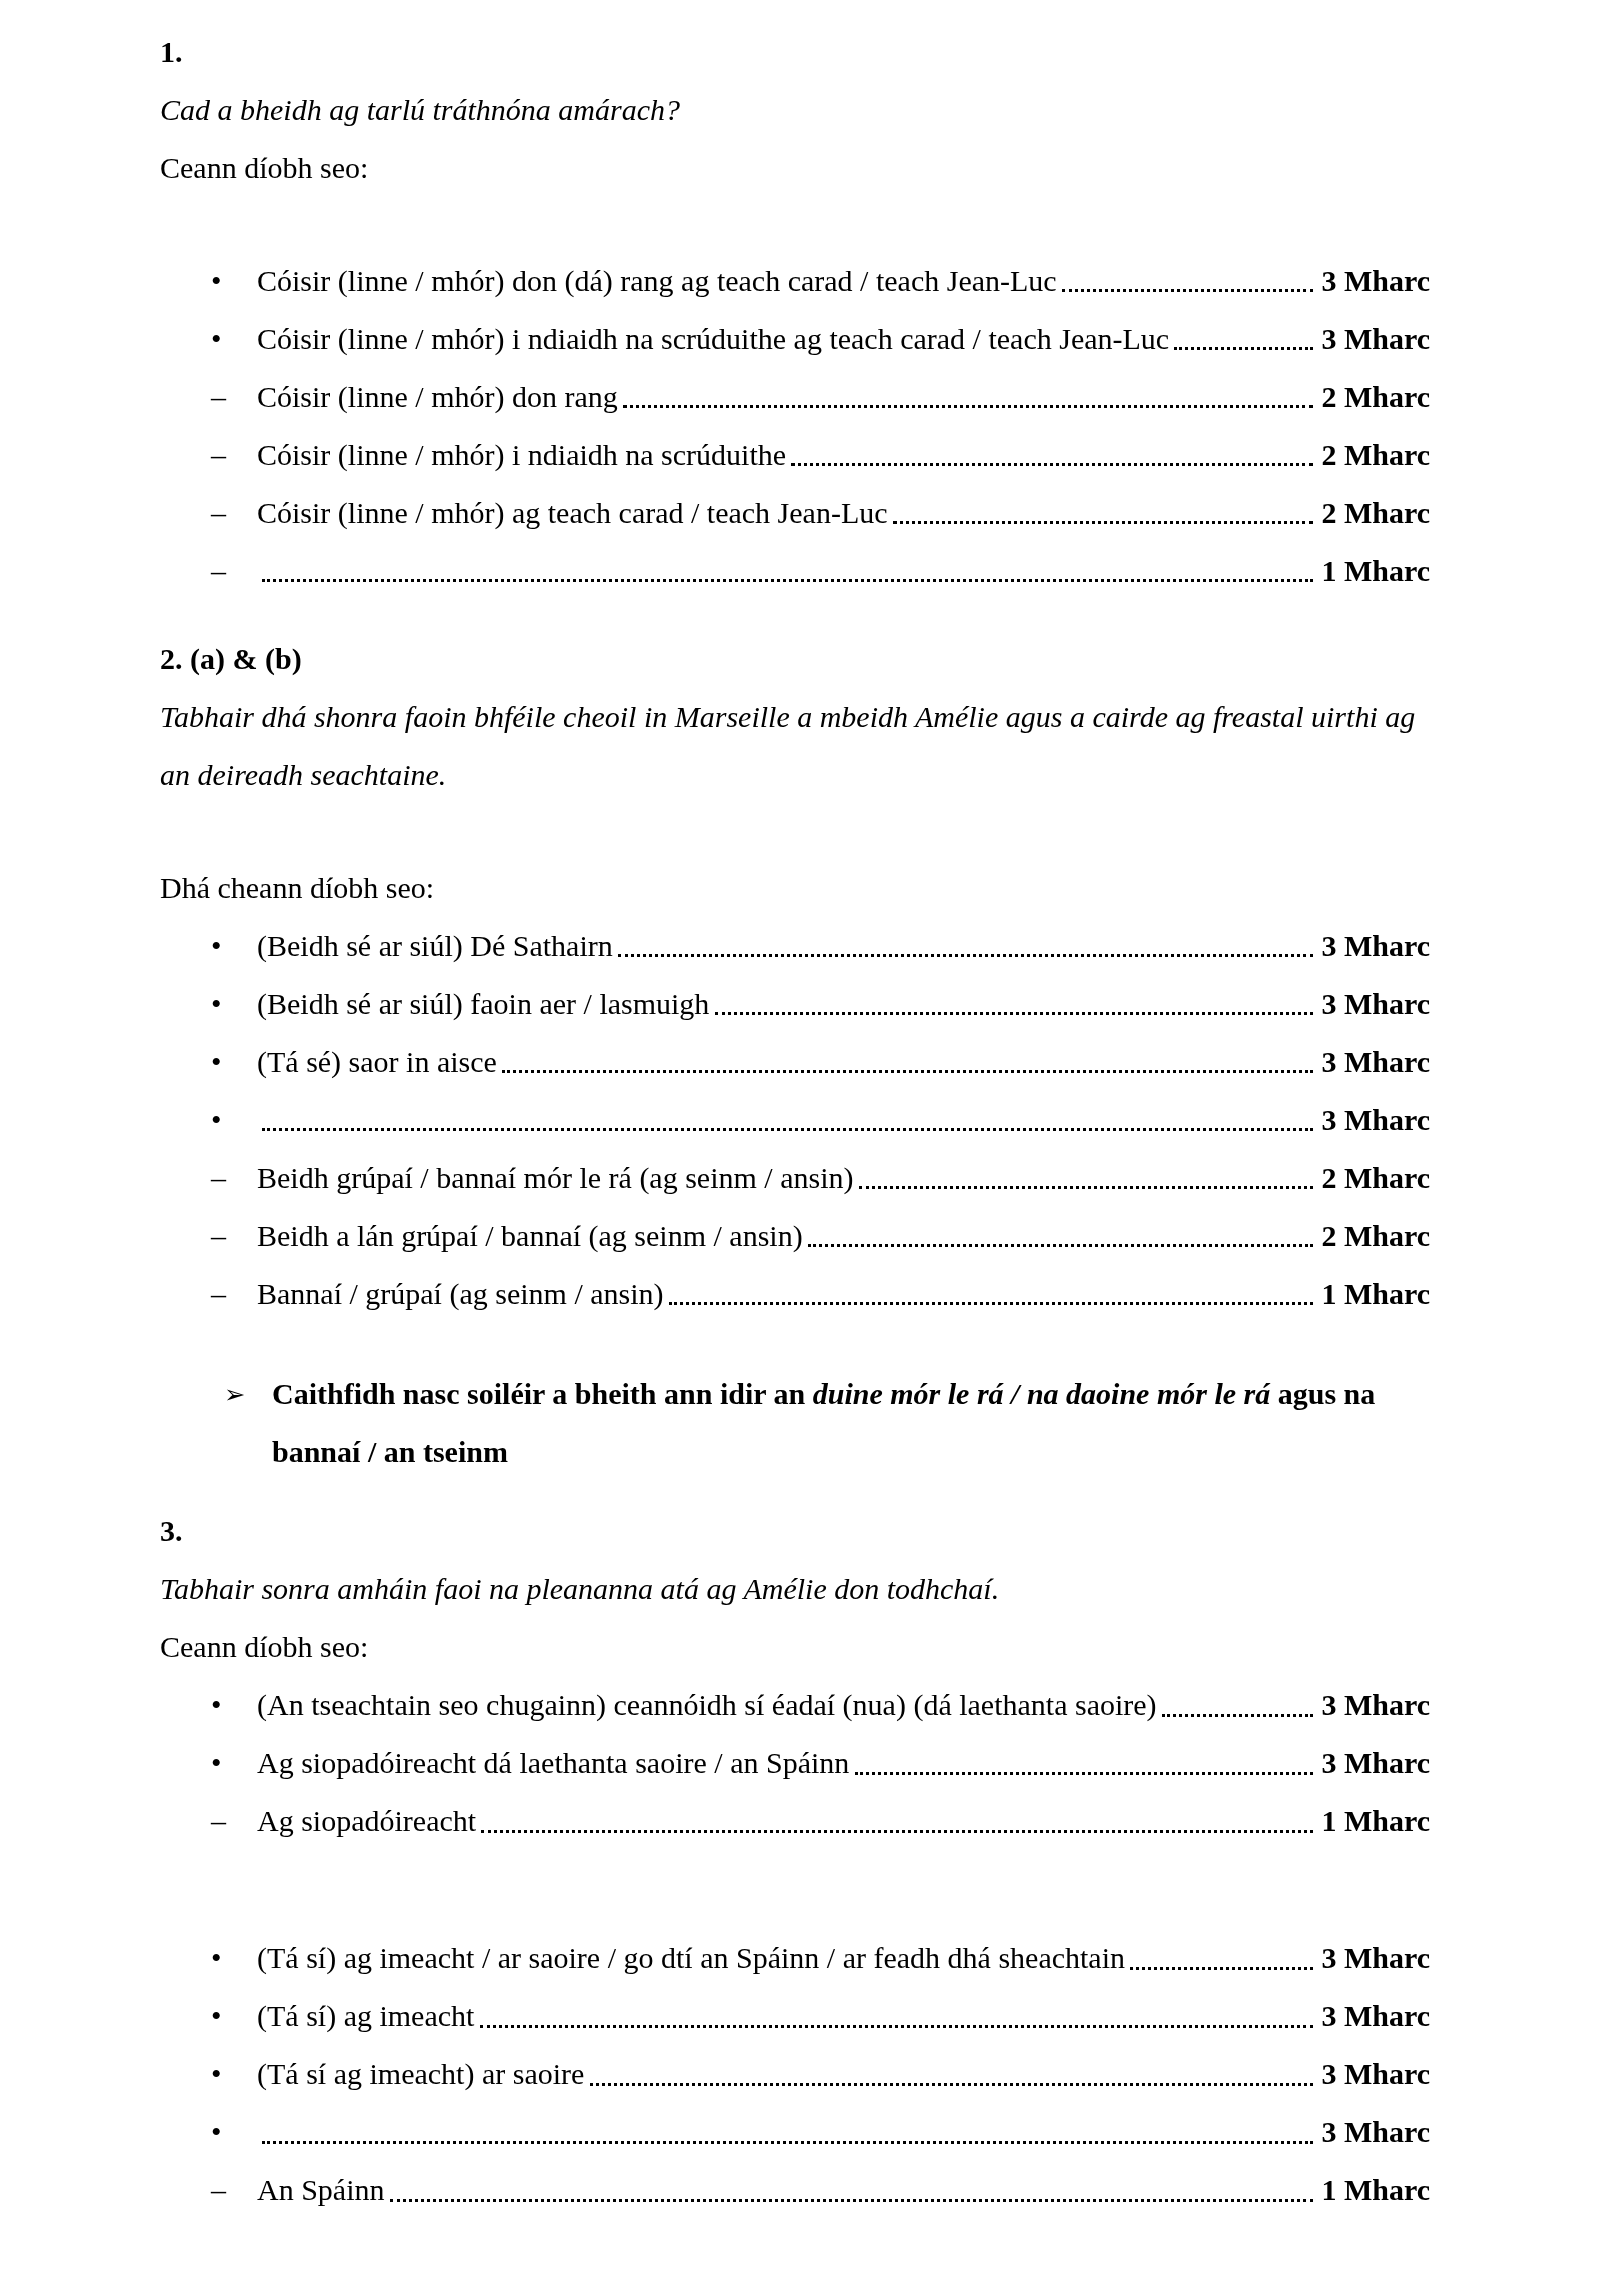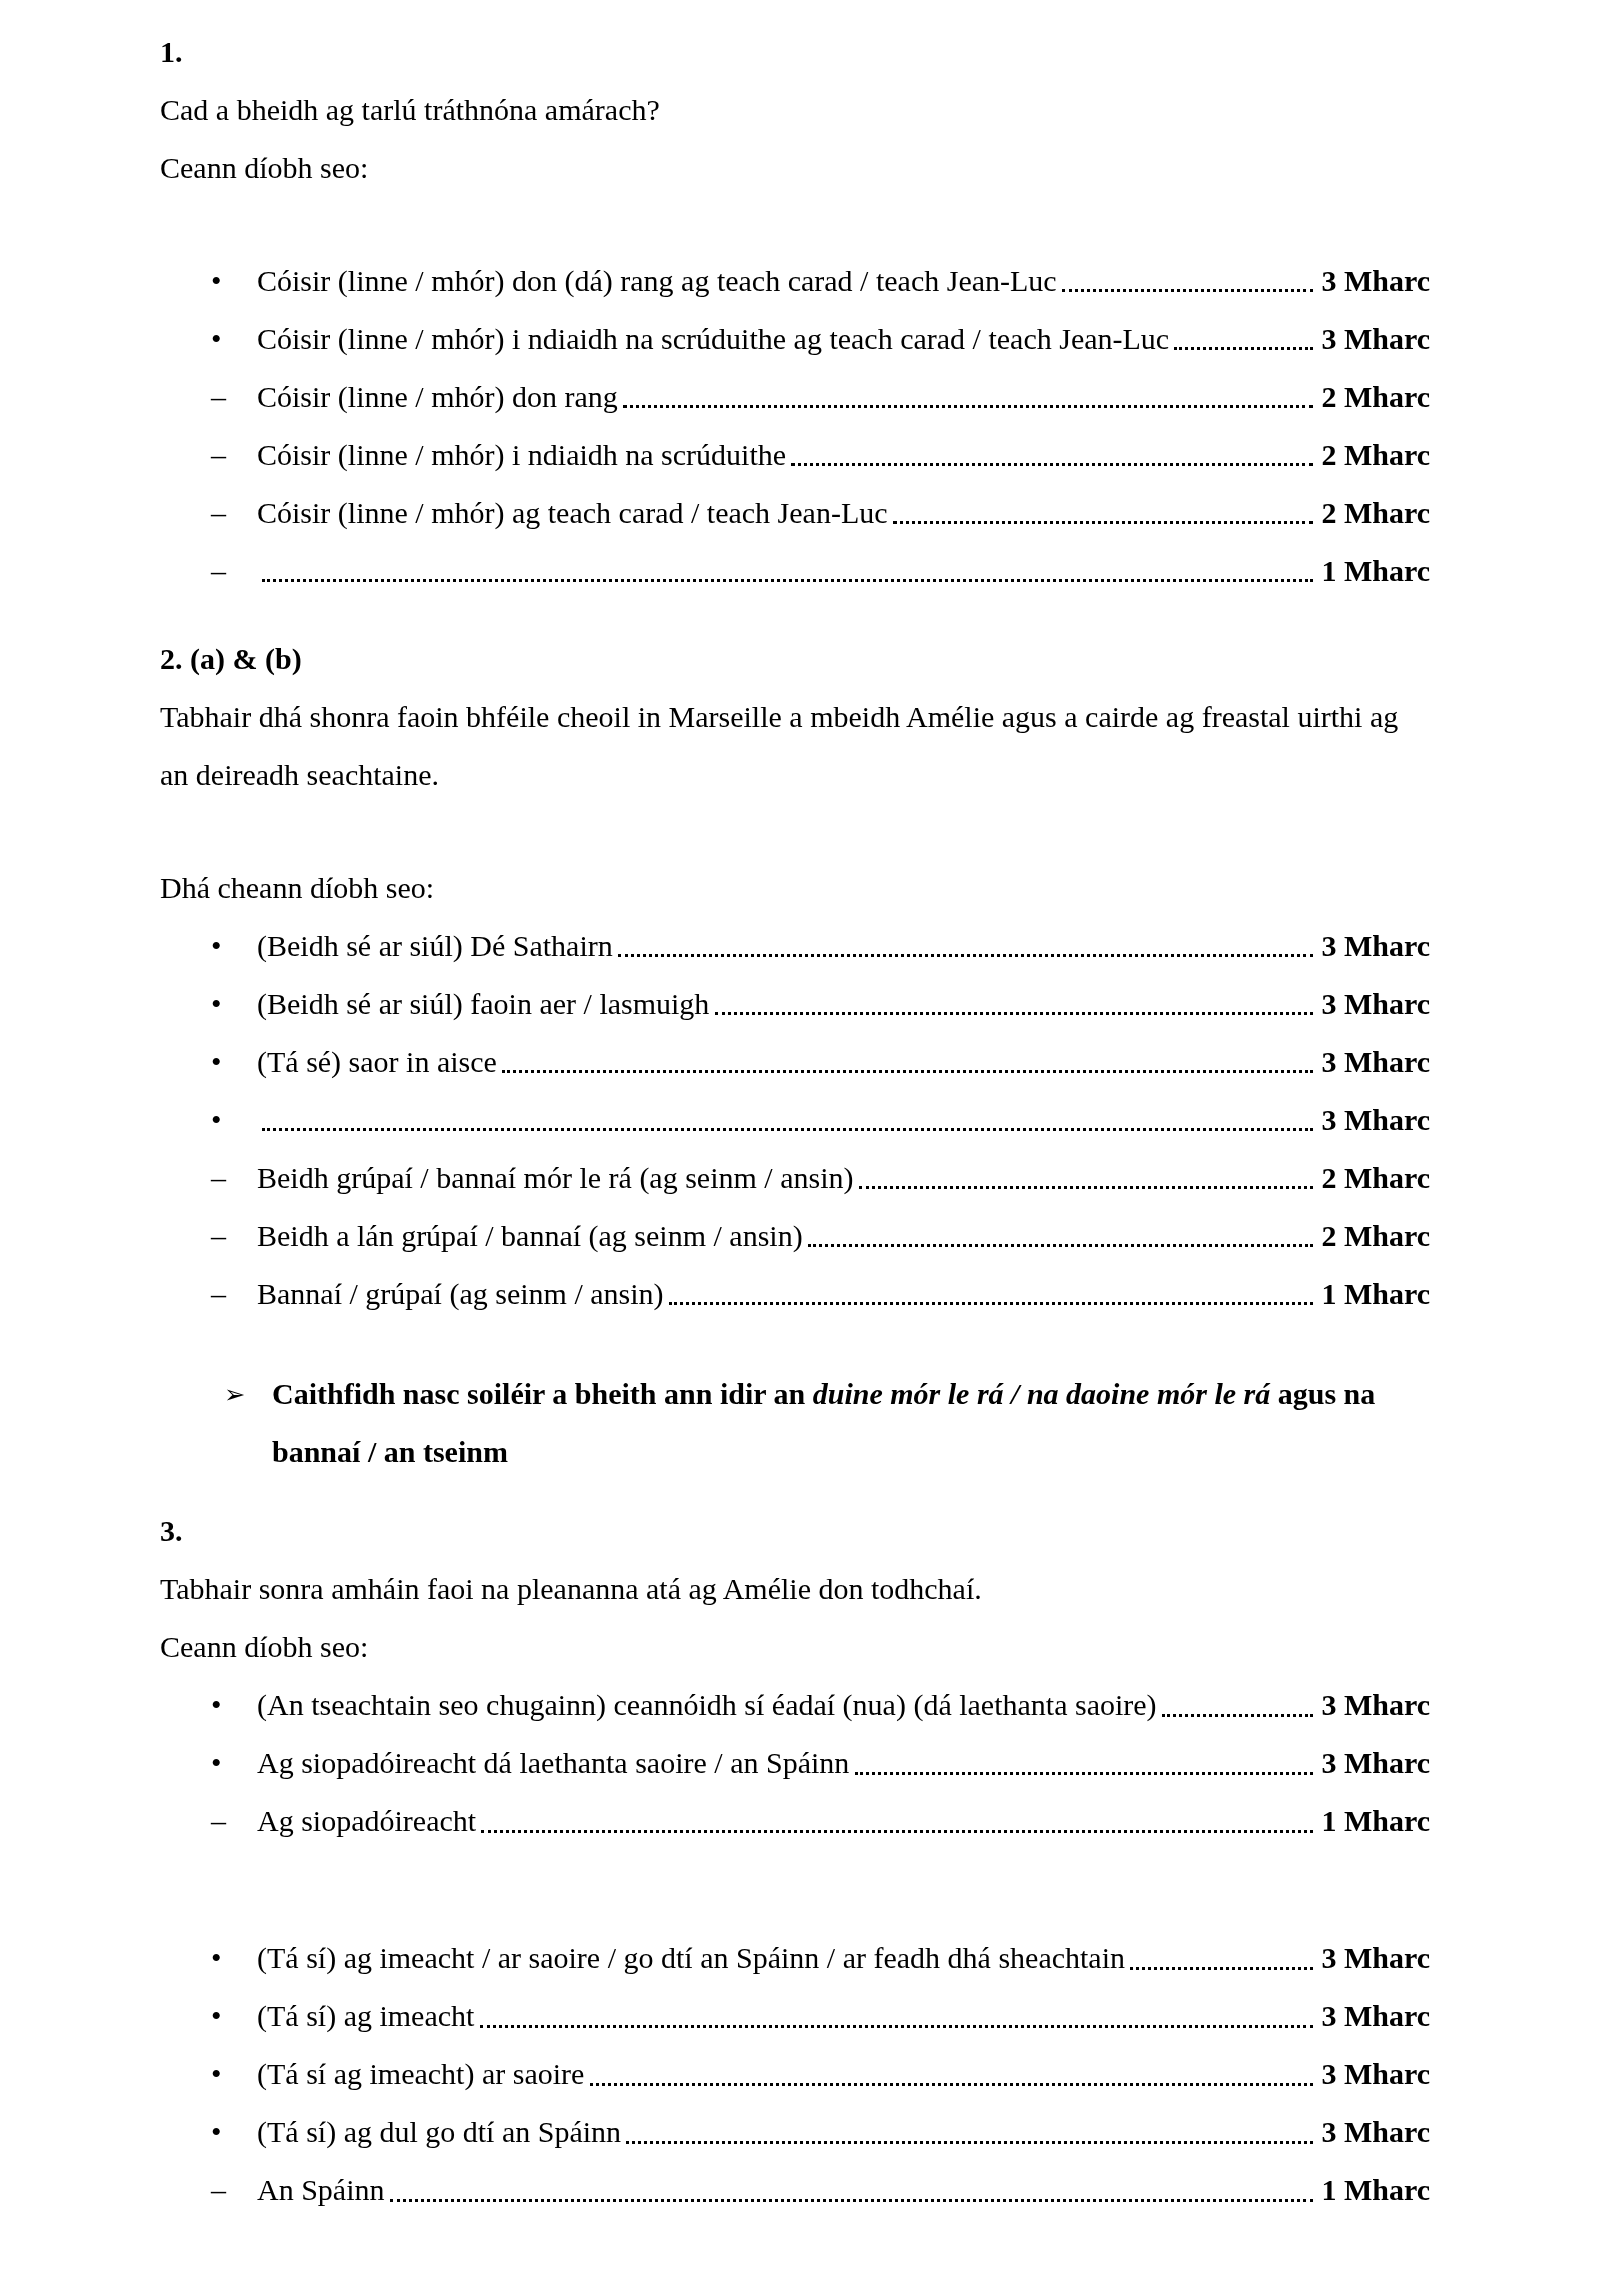--- a/index.html
+++ b/index.html
@@ -8,21 +8,21 @@
     background:#ffffff; color:#000000;
     font-family:"Liberation Serif","DejaVu Serif",serif;
     font-size:30px;
     box-sizing:border-box;
     padding:23px 170px 0 160px;
     margin:0 auto;
     overflow:hidden;
   }
   .heading { font-weight:bold; line-height:58px; }
   .para { line-height:58px; }
-  .italic { }
+  .italic { font-style:italic; }
   .li { display:flex; align-items:baseline; line-height:58px; padding-left:51px; }
   .li .marker { flex:none; width:46px; }
   .li .text { flex:none; white-space:nowrap; }
   .li .dots { flex:1 1 auto; min-width:0; align-self:stretch; position:relative; margin:0 8.8px 0 5.3px; }
   .li .dots::after { content:""; position:absolute; left:0; right:0; bottom:17.6px; border-bottom:3px dotted #000; }
   .li .mark { flex:none; white-space:nowrap;font-weight:bold; }
   .gap62 { height:55px; } .gap34 { height:30px; } .gap26 { height:23px; }
   .gap22 { height:19.4px; } .gap24 { height:21px; } .gap90 { height:79px; }
   .note-item { display:flex; padding-left:64px; font-weight:bold; line-height:58px; }
   .note-marker { flex:none; width:48px; font-family:"DejaVu Sans",sans-serif; font-size:25.5px; }
@@ -174,21 +174,20 @@
         <span class="mark">3 Mharc</span>
       </div>
       <div class="li">
         <span class="marker">•</span>
         <span class="text">(Tá sí ag imeacht) ar saoire</span>
         <span class="dots"></span>
         <span class="mark">3 Mharc</span>
       </div>
       <div class="li">
         <span class="marker">•</span>
-        <span class="text">(Tá sí) ag dul go dtí an Spáinn</span>
         <span class="dots"></span>
         <span class="mark">3 Mharc</span>
       </div>
       <div class="li">
         <span class="marker">–</span>
         <span class="text">An Spáinn</span>
         <span class="dots"></span>
         <span class="mark">1 Mharc</span>
       </div>
     </div>

